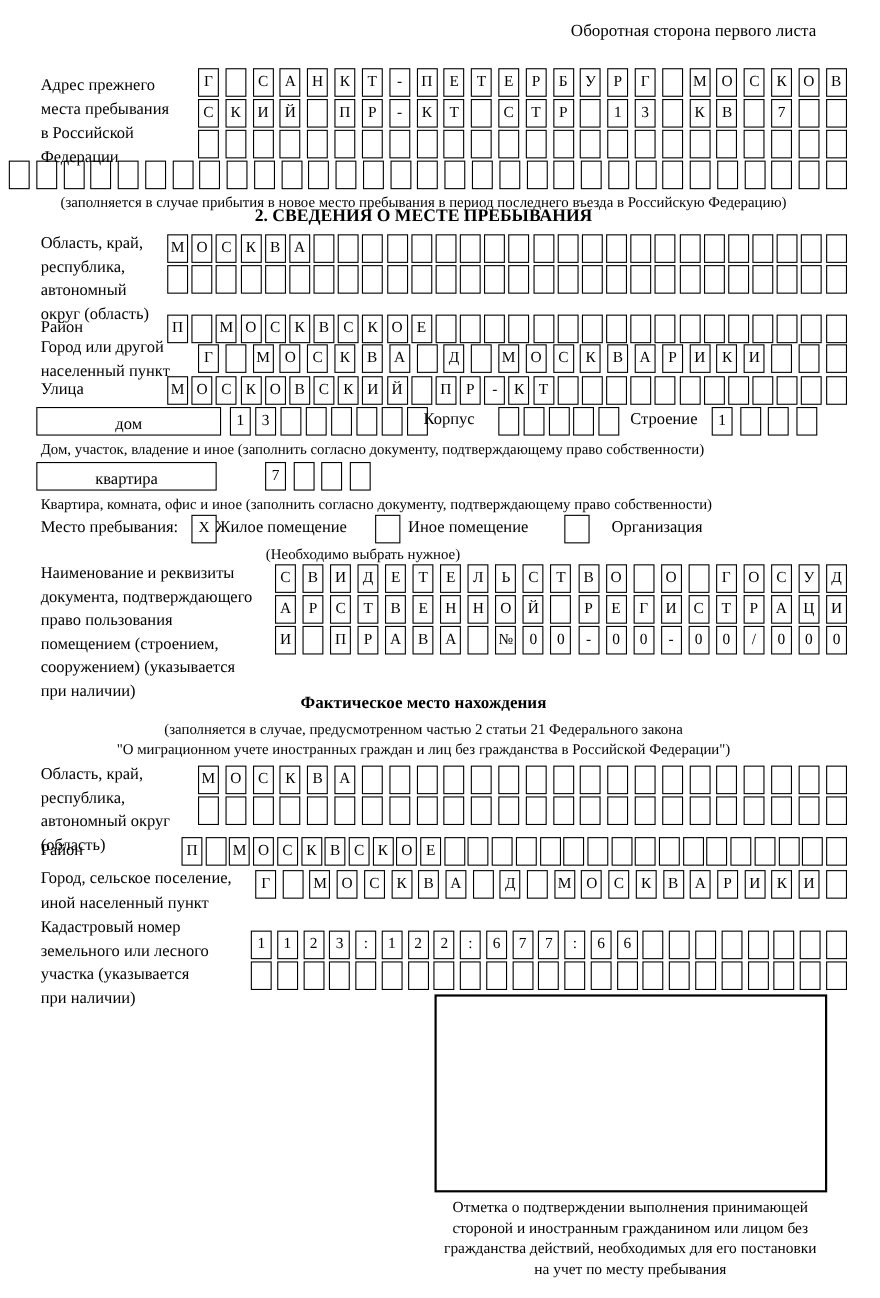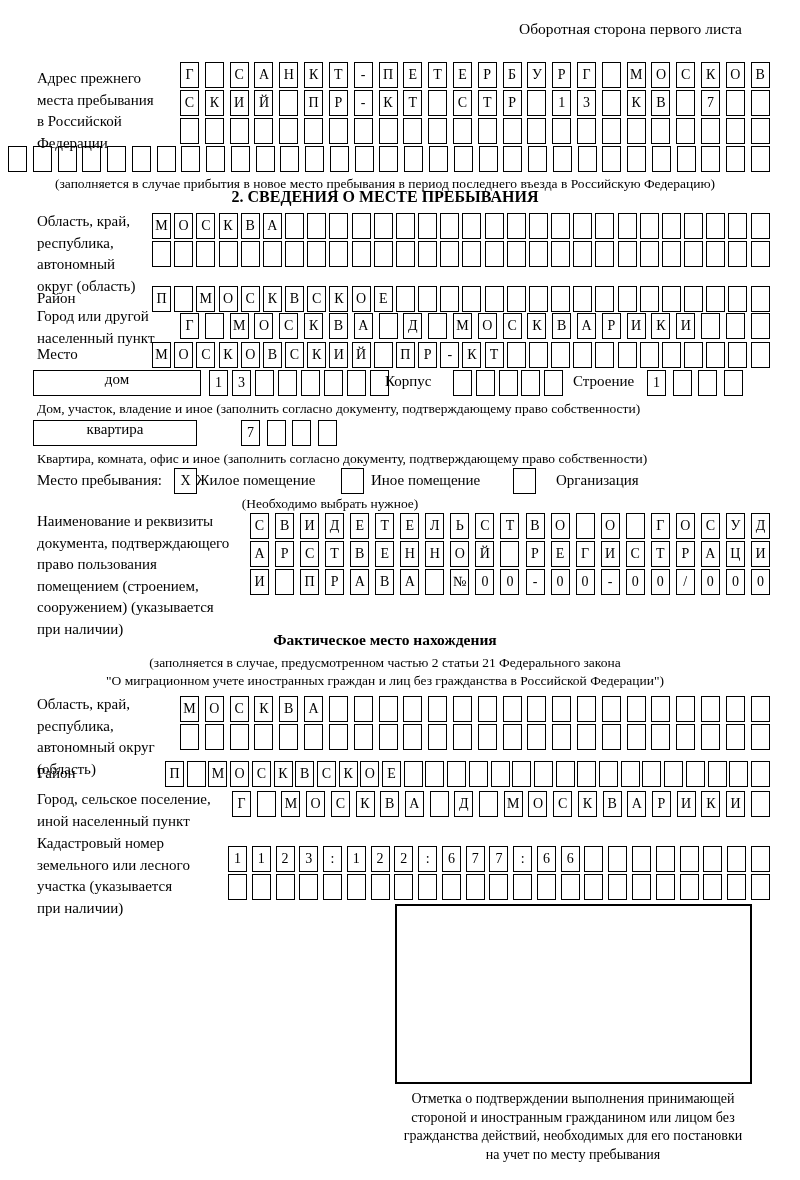--- a/index.html
+++ b/index.html
@@ -7,21 +7,21 @@
         font-family:"Liberation Serif","DejaVu Serif",serif;overflow:hidden;}
   .abs{position:absolute;}
   .label{position:absolute;font-size:15px;line-height:21.5px;white-space:pre-line;}
   .note{position:absolute;font-size:13.5px;line-height:17px;}
   .center{text-align:center;}
   .title{position:absolute;font-weight:bold;font-size:16px;}
   .grid{position:absolute;display:flex;justify-content:space-between;height:26px;}
   .cell{width:19px;height:26px;border:1.8px solid #000;box-sizing:border-box;
         display:flex;align-items:center;justify-content:center;font-size:14px;flex:none;}
   .bigbox{position:absolute;height:26px;border:1.8px solid #000;box-sizing:border-box;
-        display:flex;align-items:flex-start;justify-content:center;font-size:15px;}
+        display:flex;align-items:flex-end;justify-content:center;font-size:15px;}
   .checkbox{position:absolute;width:23px;height:26px;border:1.8px solid #000;box-sizing:border-box;
         display:flex;align-items:center;justify-content:center;font-size:14px;}
   .opt{position:absolute;font-size:15px;}
   .stamp{position:absolute;border:2px solid #000;box-sizing:border-box;background:#fff;}
   .caption{position:absolute;font-size:14px;line-height:18.5px;white-space:pre-line;text-align:center;}
 </style>
 </head>
 <body>
 
 <div class="page">
@@ -266,21 +266,21 @@
       <span class="cell">А</span>
       <span class="cell">Р</span>
       <span class="cell">И</span>
       <span class="cell">К</span>
       <span class="cell">И</span>
       <span class="cell"></span>
       <span class="cell"></span>
       <span class="cell"></span>
     </div>
 
-  <div class="label" style="left:37px;top:344px;">Место</div>
+  <div class="label" style="left:37px;top:344px;">Улица</div>
   <div class="grid" style="left:152px;top:342px;width:618px;">
       <span class="cell">М</span>
       <span class="cell">О</span>
       <span class="cell">С</span>
       <span class="cell">К</span>
       <span class="cell">О</span>
       <span class="cell">В</span>
       <span class="cell">С</span>
       <span class="cell">К</span>
       <span class="cell">И</span>

